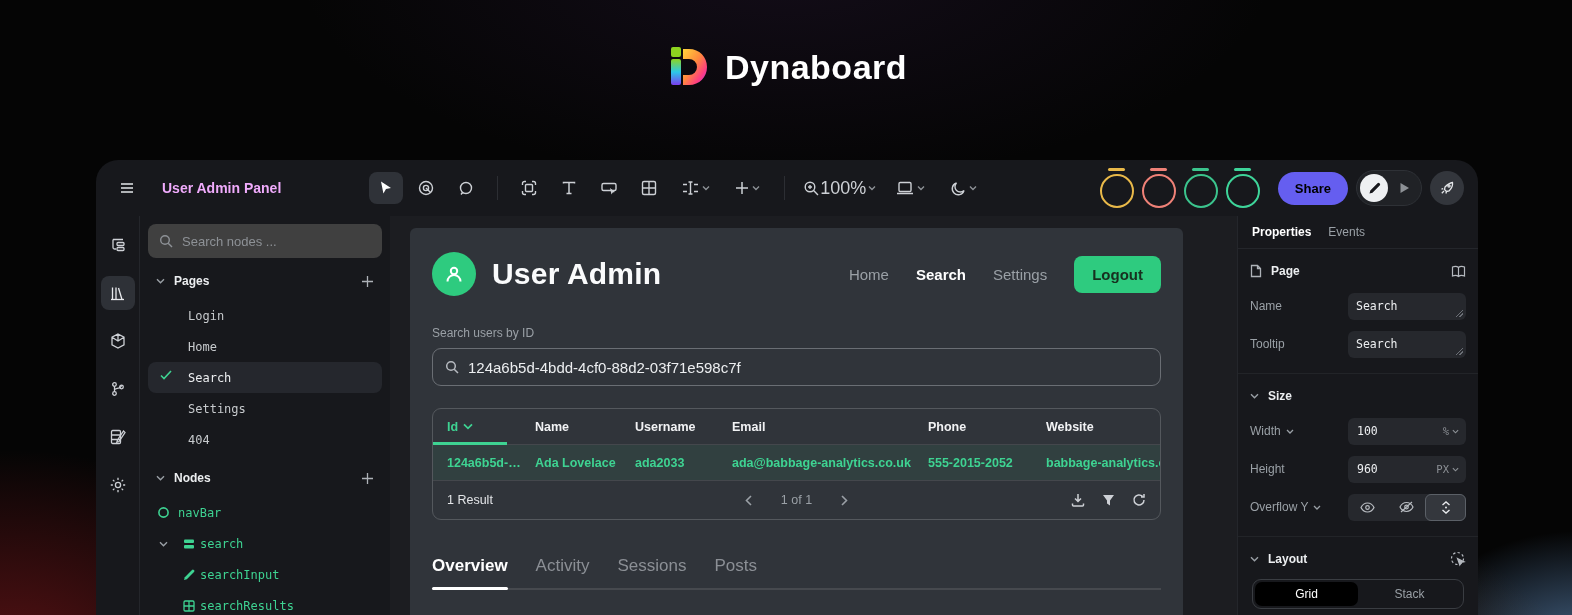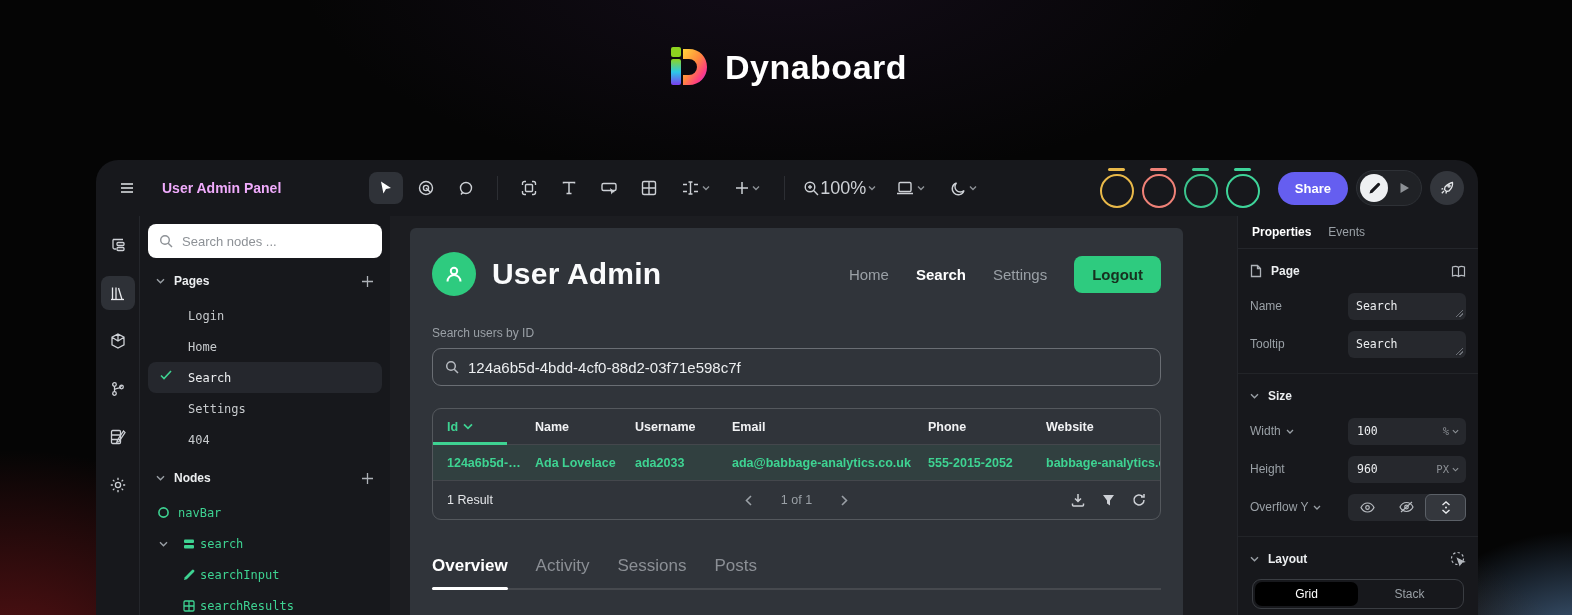--- a/index.html
+++ b/index.html
@@ -34,37 +34,37 @@
   .icon-btn.sel { background:#2f3238; color:#fff; }
   .tb-tools { display:flex; align-items:center; gap:6px; margin-left:88px; }
   .tb-div { width:1px; height:24px; background:#2c2e33; margin:0 8px; }
   .chev { color:#8d9196; margin-left:2px; }
   .tb-zoom { display:flex; align-items:center; color:#cdd0d5; font-size:18px; padding:0 4px; }
   .tb-right { margin-left:auto; display:flex; align-items:center; gap:8px; }
   .av-wrap { display:flex; flex-direction:column; align-items:center; gap:3px; }
   .av-dash { width:17px; height:3px; border-radius:2px; }
   .avatar { width:34px; height:34px; border-radius:50%; border:2px solid; overflow:hidden; }
   .avatar .ph { width:100%; height:100%; border-radius:50%; }
-  .share-btn { margin-left:10px; background:#655ef0; color:#ffffff; font-size:13px; font-weight:700; padding:9px 17px; border-radius:18px; }
+  .share-btn { margin-left:10px; background:#655ef0; color:#000000; font-size:13px; font-weight:700; padding:9px 17px; border-radius:18px; }
   .mode-pill { display:flex; align-items:center; gap:2px; background:#202226; border:1px solid #2e3136; border-radius:18px; padding:3px; }
   .mode-pill .m { width:28px; height:28px; border-radius:50%; display:flex; align-items:center; justify-content:center; color:#8d9196; }
   .mode-pill .m.on { background:#eef0f2; color:#17181c; }
   .rocket-btn { width:34px; height:34px; border-radius:50%; background:#33363c; display:flex; align-items:center; justify-content:center; color:#e4e6e9; }
 
   
   .win-body { flex:1; display:flex; min-height:0; }
 
   
   .rail { width:44px; flex:0 0 44px; border-right:1px solid #24262b; display:flex; flex-direction:column; align-items:center; padding-top:12px; gap:14px; }
   .rail .icon-btn { width:34px; height:34px; }
   .rail .icon-btn.sel { background:#2e3137; }
 
   
   .sidebar { width:250px; flex:0 0 250px; padding:8px; overflow:hidden; }
-  .s-search { height:34px; background:#ffffff; border-radius:8px; display:flex; align-items:center; gap:9px; padding:0 11px; color:#8d9196; font-size:13px; }
+  .s-search { height:34px; background:#404040; border-radius:8px; display:flex; align-items:center; gap:9px; padding:0 11px; color:#8d9196; font-size:13px; }
   .s-head { height:38px; display:flex; align-items:center; gap:9px; padding:0 8px; margin-top:4px; }
   .s-head .t { font-size:12px; font-weight:700; color:#eceef0; }
   .s-head .plus { margin-left:auto; color:#aeb2b8; }
   .s-item { position:relative; height:31px; display:flex; align-items:center; padding-left:40px; font-size:12px; color:#c7cacd; border-radius:8px; }
   .s-item.sel { background:#25272d; color:#eceef0; }
   .s-item .chk { position:absolute; left:12px; top:8px; color:#3ed392; }
   .n-item { display:flex; align-items:center; height:31px; font-size:12px; color:#3ed392; }
   .n-item .g1 { width:30px; display:flex; justify-content:center; }
   .n-item .g2 { width:22px; display:flex; justify-content:center; }
   .n-item .sp { width:30px; }

